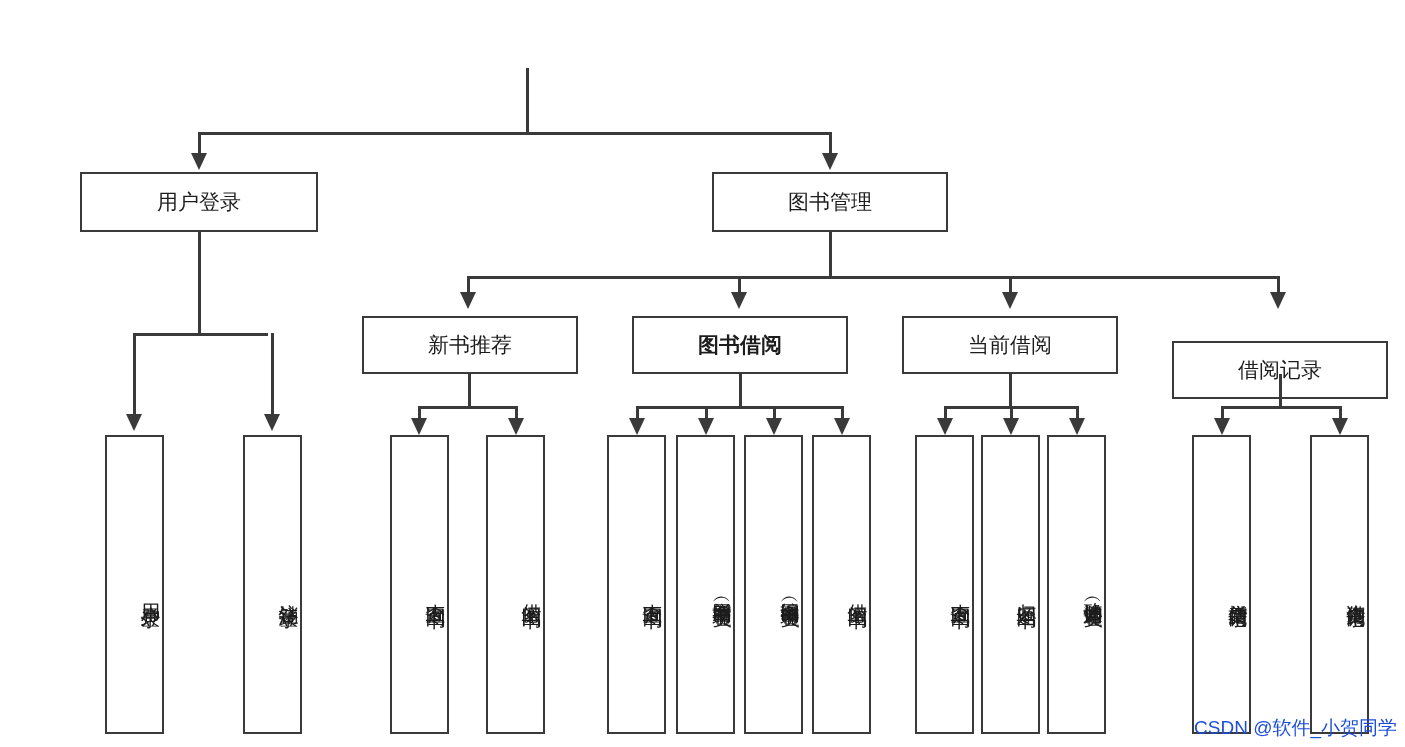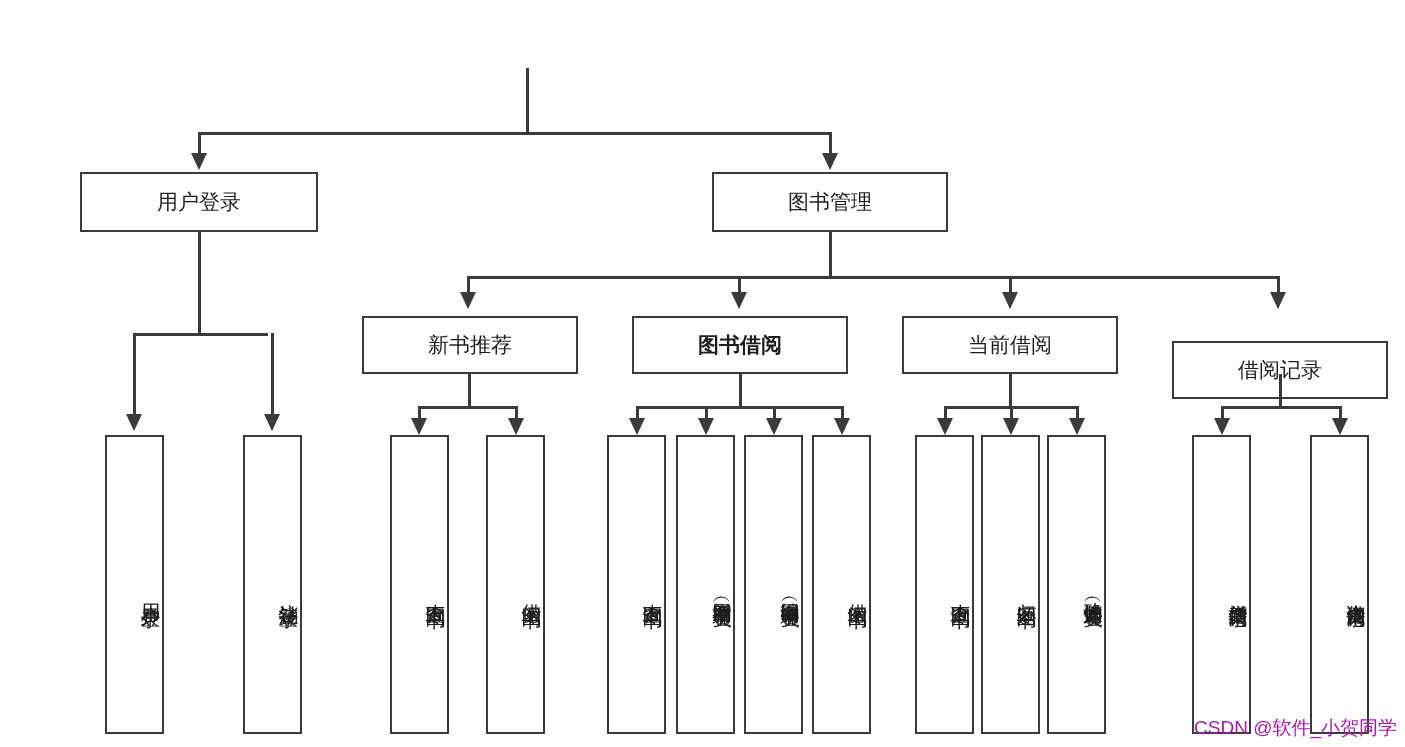--- a/index.html
+++ b/index.html
@@ -51,21 +51,21 @@
     border-left:8px solid transparent;
     border-right:8px solid transparent;
     border-top:17px solid #3a3a3a;
   }
   
   #watermark{
     position:absolute;
     right:8px;
     bottom:6px;
     font-size:19px;
-    color:#a21caf;
+    color:#1d4ed8;
     white-space:nowrap;
     pointer-events:none;
     user-select:none;
   }
 </style>
 </head>
 <body>
 
 <div id="canvas">
 

